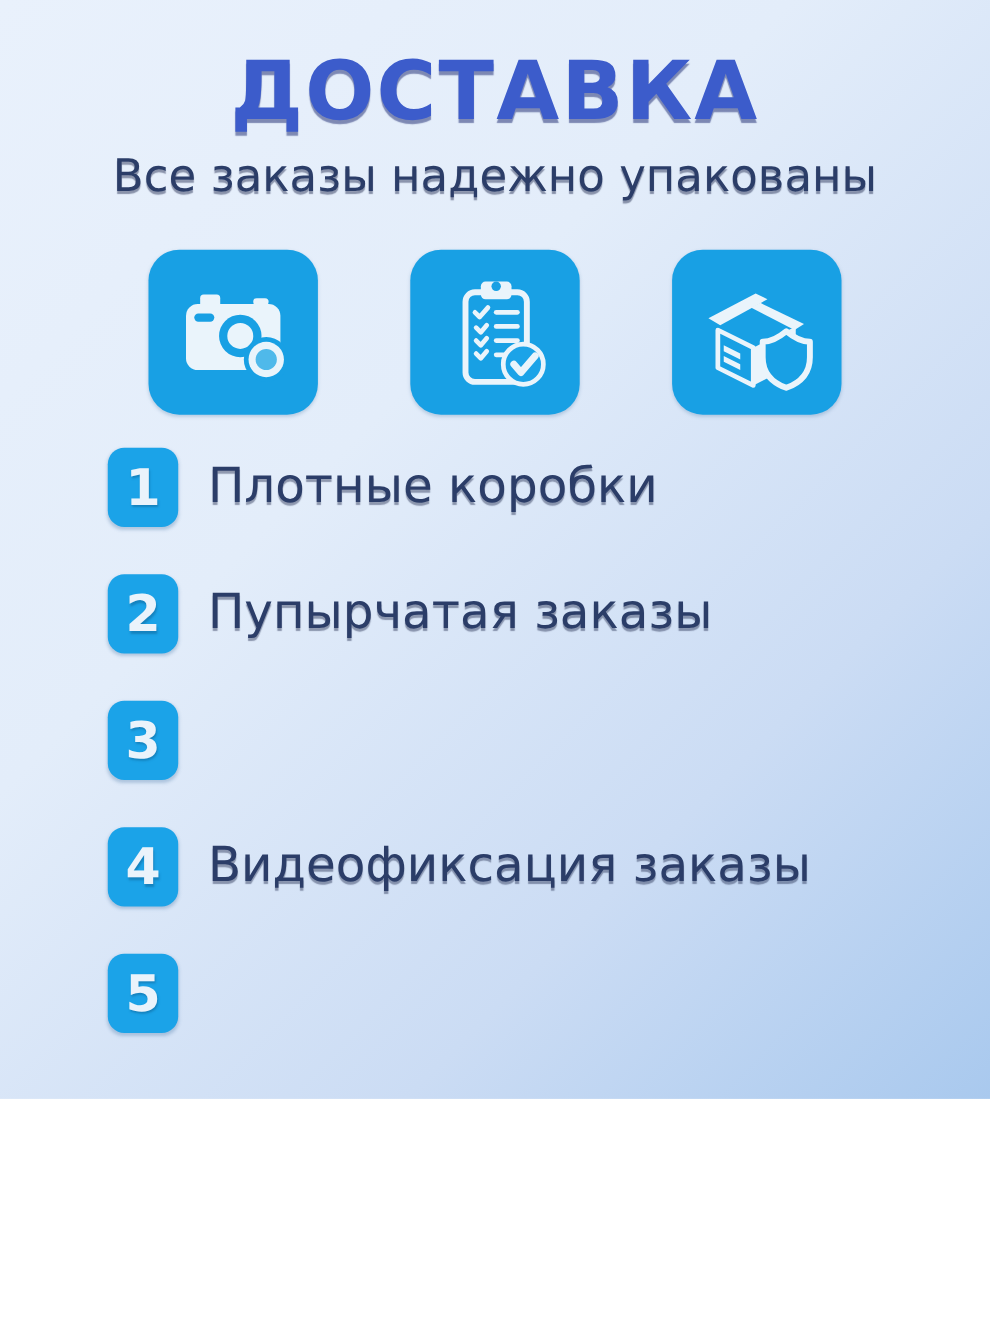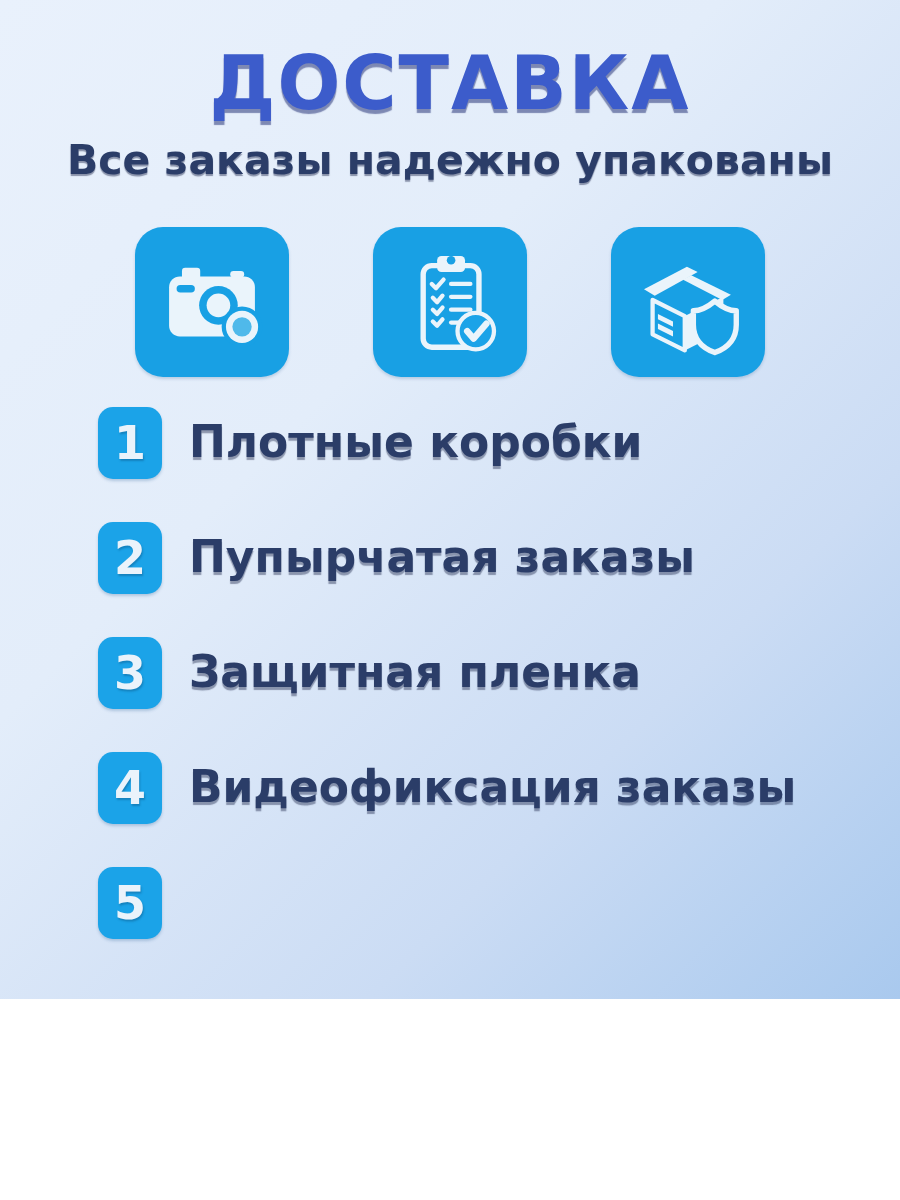--- a/index.html
+++ b/index.html
@@ -20,21 +20,21 @@
     font-weight: bold;
     letter-spacing: 2px;
     color: #3C5CCB;
     text-shadow: 0 4px 1px rgba(40, 52, 120, 0.55);
     line-height: 1.0;
   }
 
   .subtitle {
     margin-top: 18px;
     font-size: 41px;
-    font-weight: bold;
+    font-weight: normal;
     color: #2B3D68;
     text-shadow: 0 2px 1px rgba(24, 34, 70, 0.45);
     line-height: 1.1;
   }
 
   .tiles {
     margin-top: 44px;
     display: flex;
     justify-content: center;
     gap: 84px;
@@ -70,21 +70,21 @@
     font-weight: bold;
     color: #EAF3FB;
     text-shadow: 1px 2px 2px rgba(8, 70, 112, 0.35);
     box-shadow: 0 2px 3px rgba(60, 110, 160, 0.3);
   }
 
   .label {
     margin-left: 27px;
     padding-top: 6px;
     font-size: 44px;
-    font-weight: bold;
+    font-weight: normal;
     color: #2B3D68;
     text-shadow: 0 3px 1px rgba(24, 34, 70, 0.42);
     line-height: 58px;
     white-space: pre-line;
     text-align: right;
   }
 </style>
 </head>
 <body>
 
@@ -157,21 +157,20 @@
       <div class="label">Плотные коробки</div>
     </div>
 
     <div class="item">
       <div class="badge">2</div>
       <div class="label">Пупырчатая заказы</div>
     </div>
 
     <div class="item">
       <div class="badge">3</div>
-      <div class="label">Защитная пленка</div>
     </div>
 
     <div class="item">
       <div class="badge">4</div>
       <div class="label">Видеофиксация заказы</div>
     </div>
 
     <div class="item">
       <div class="badge">5</div>
     </div>

